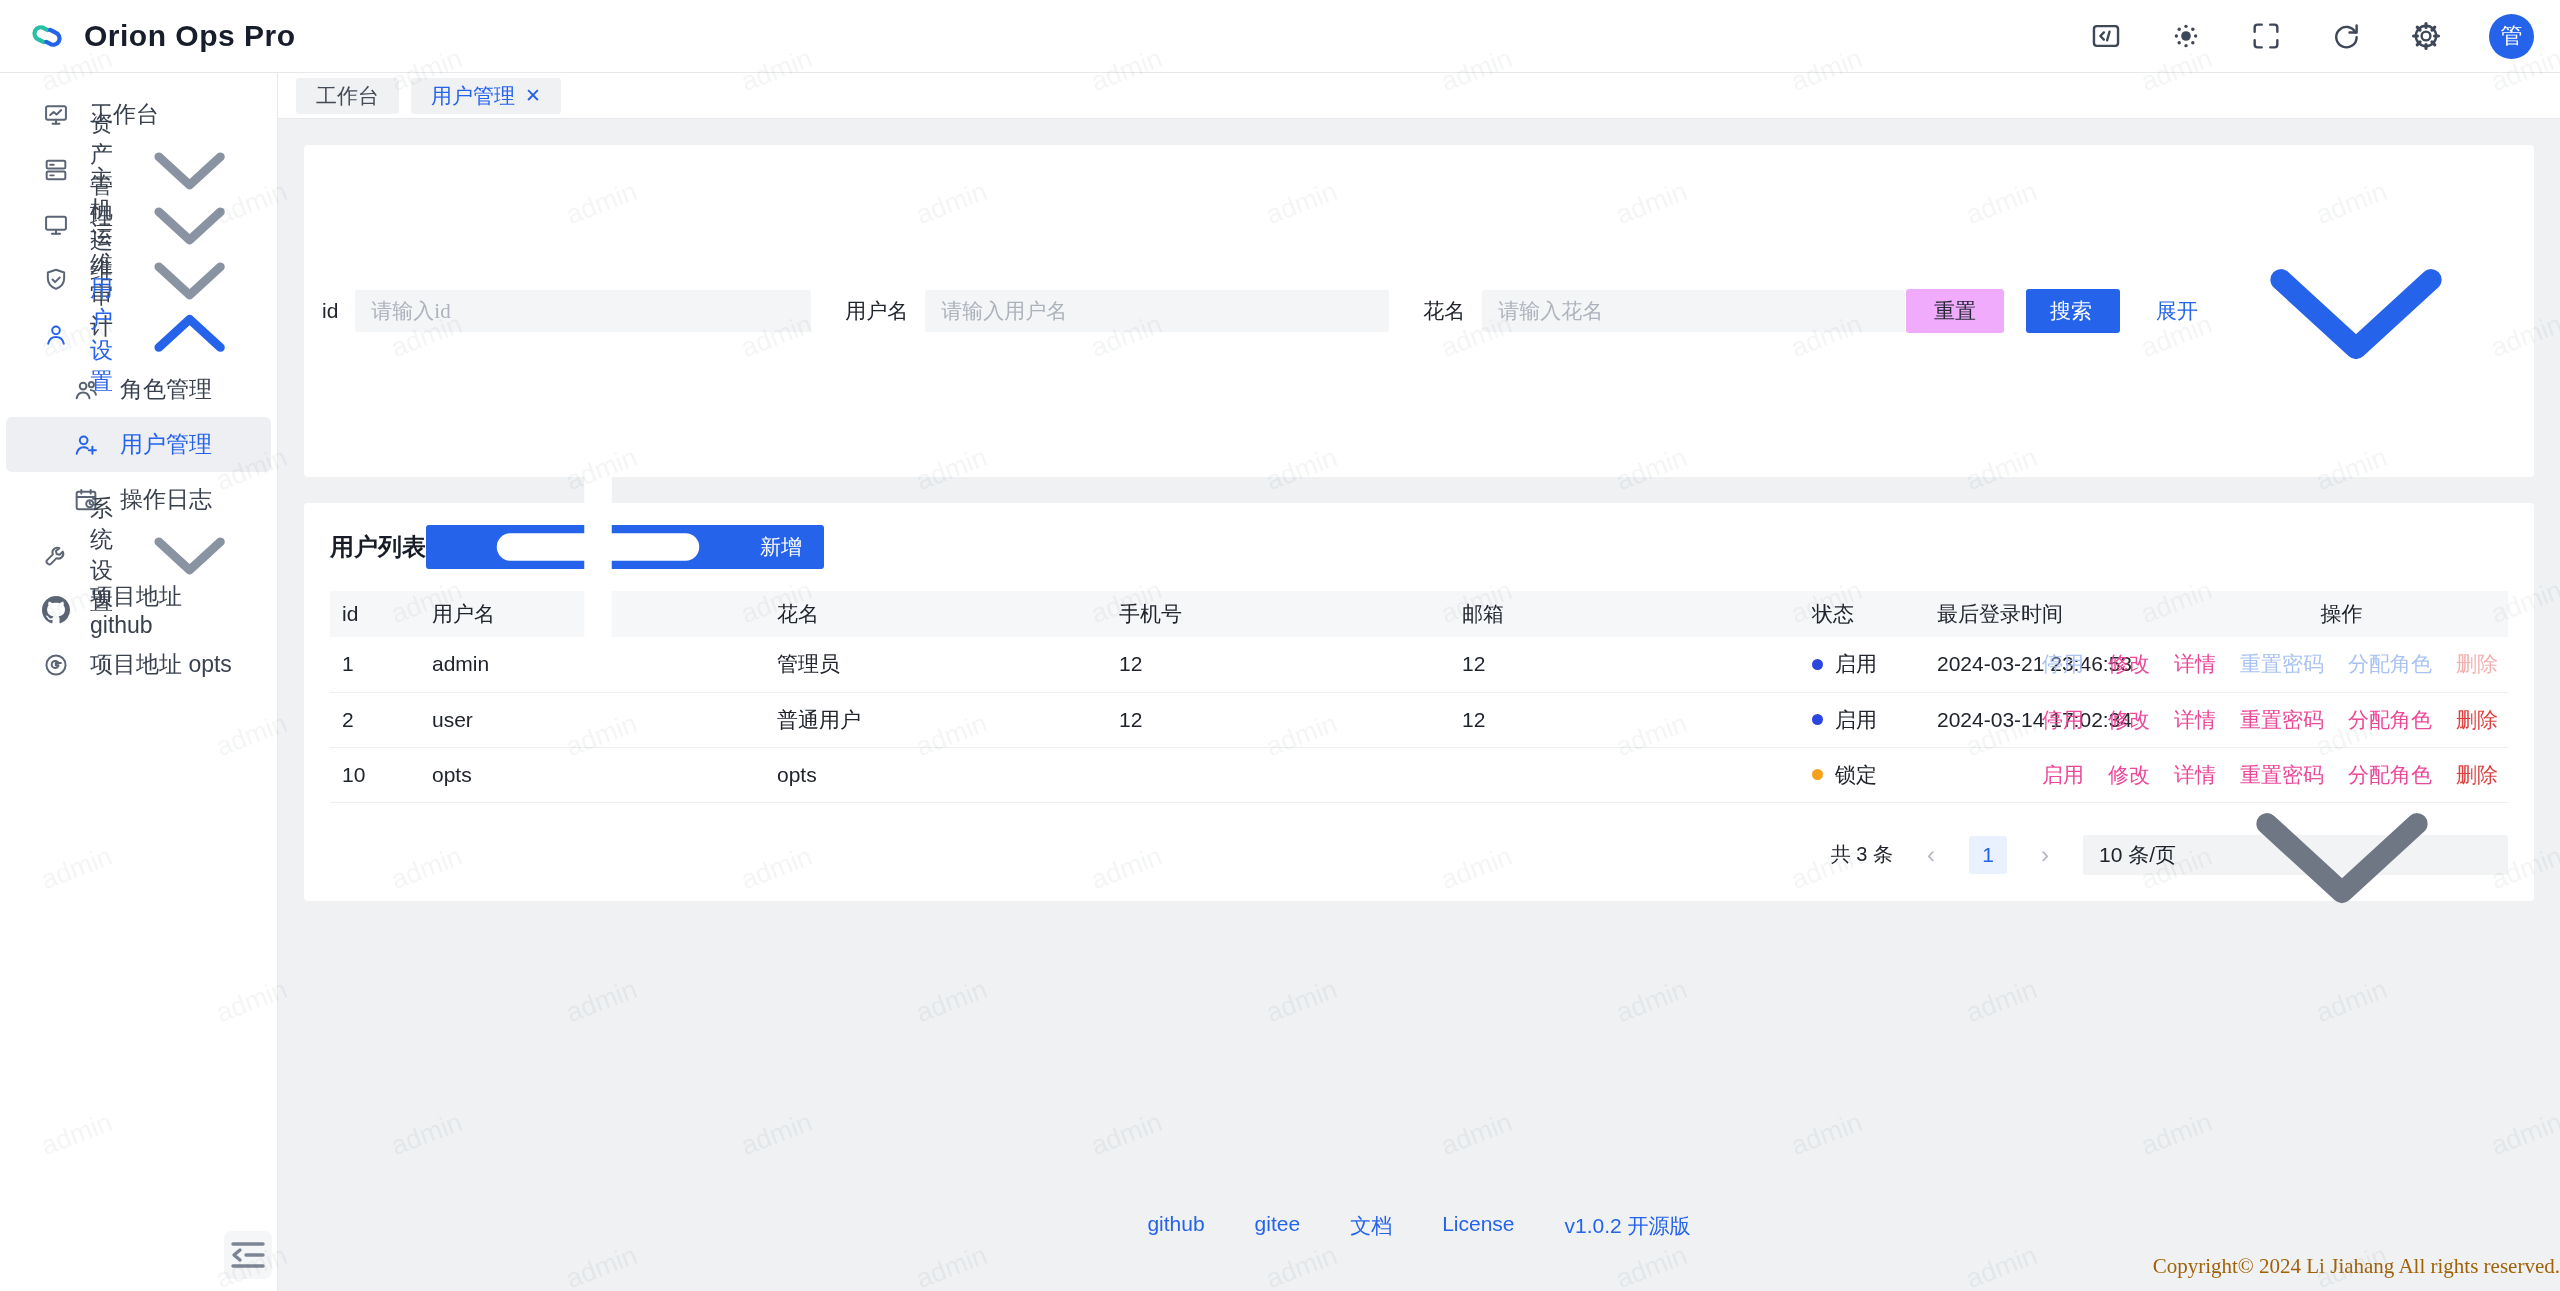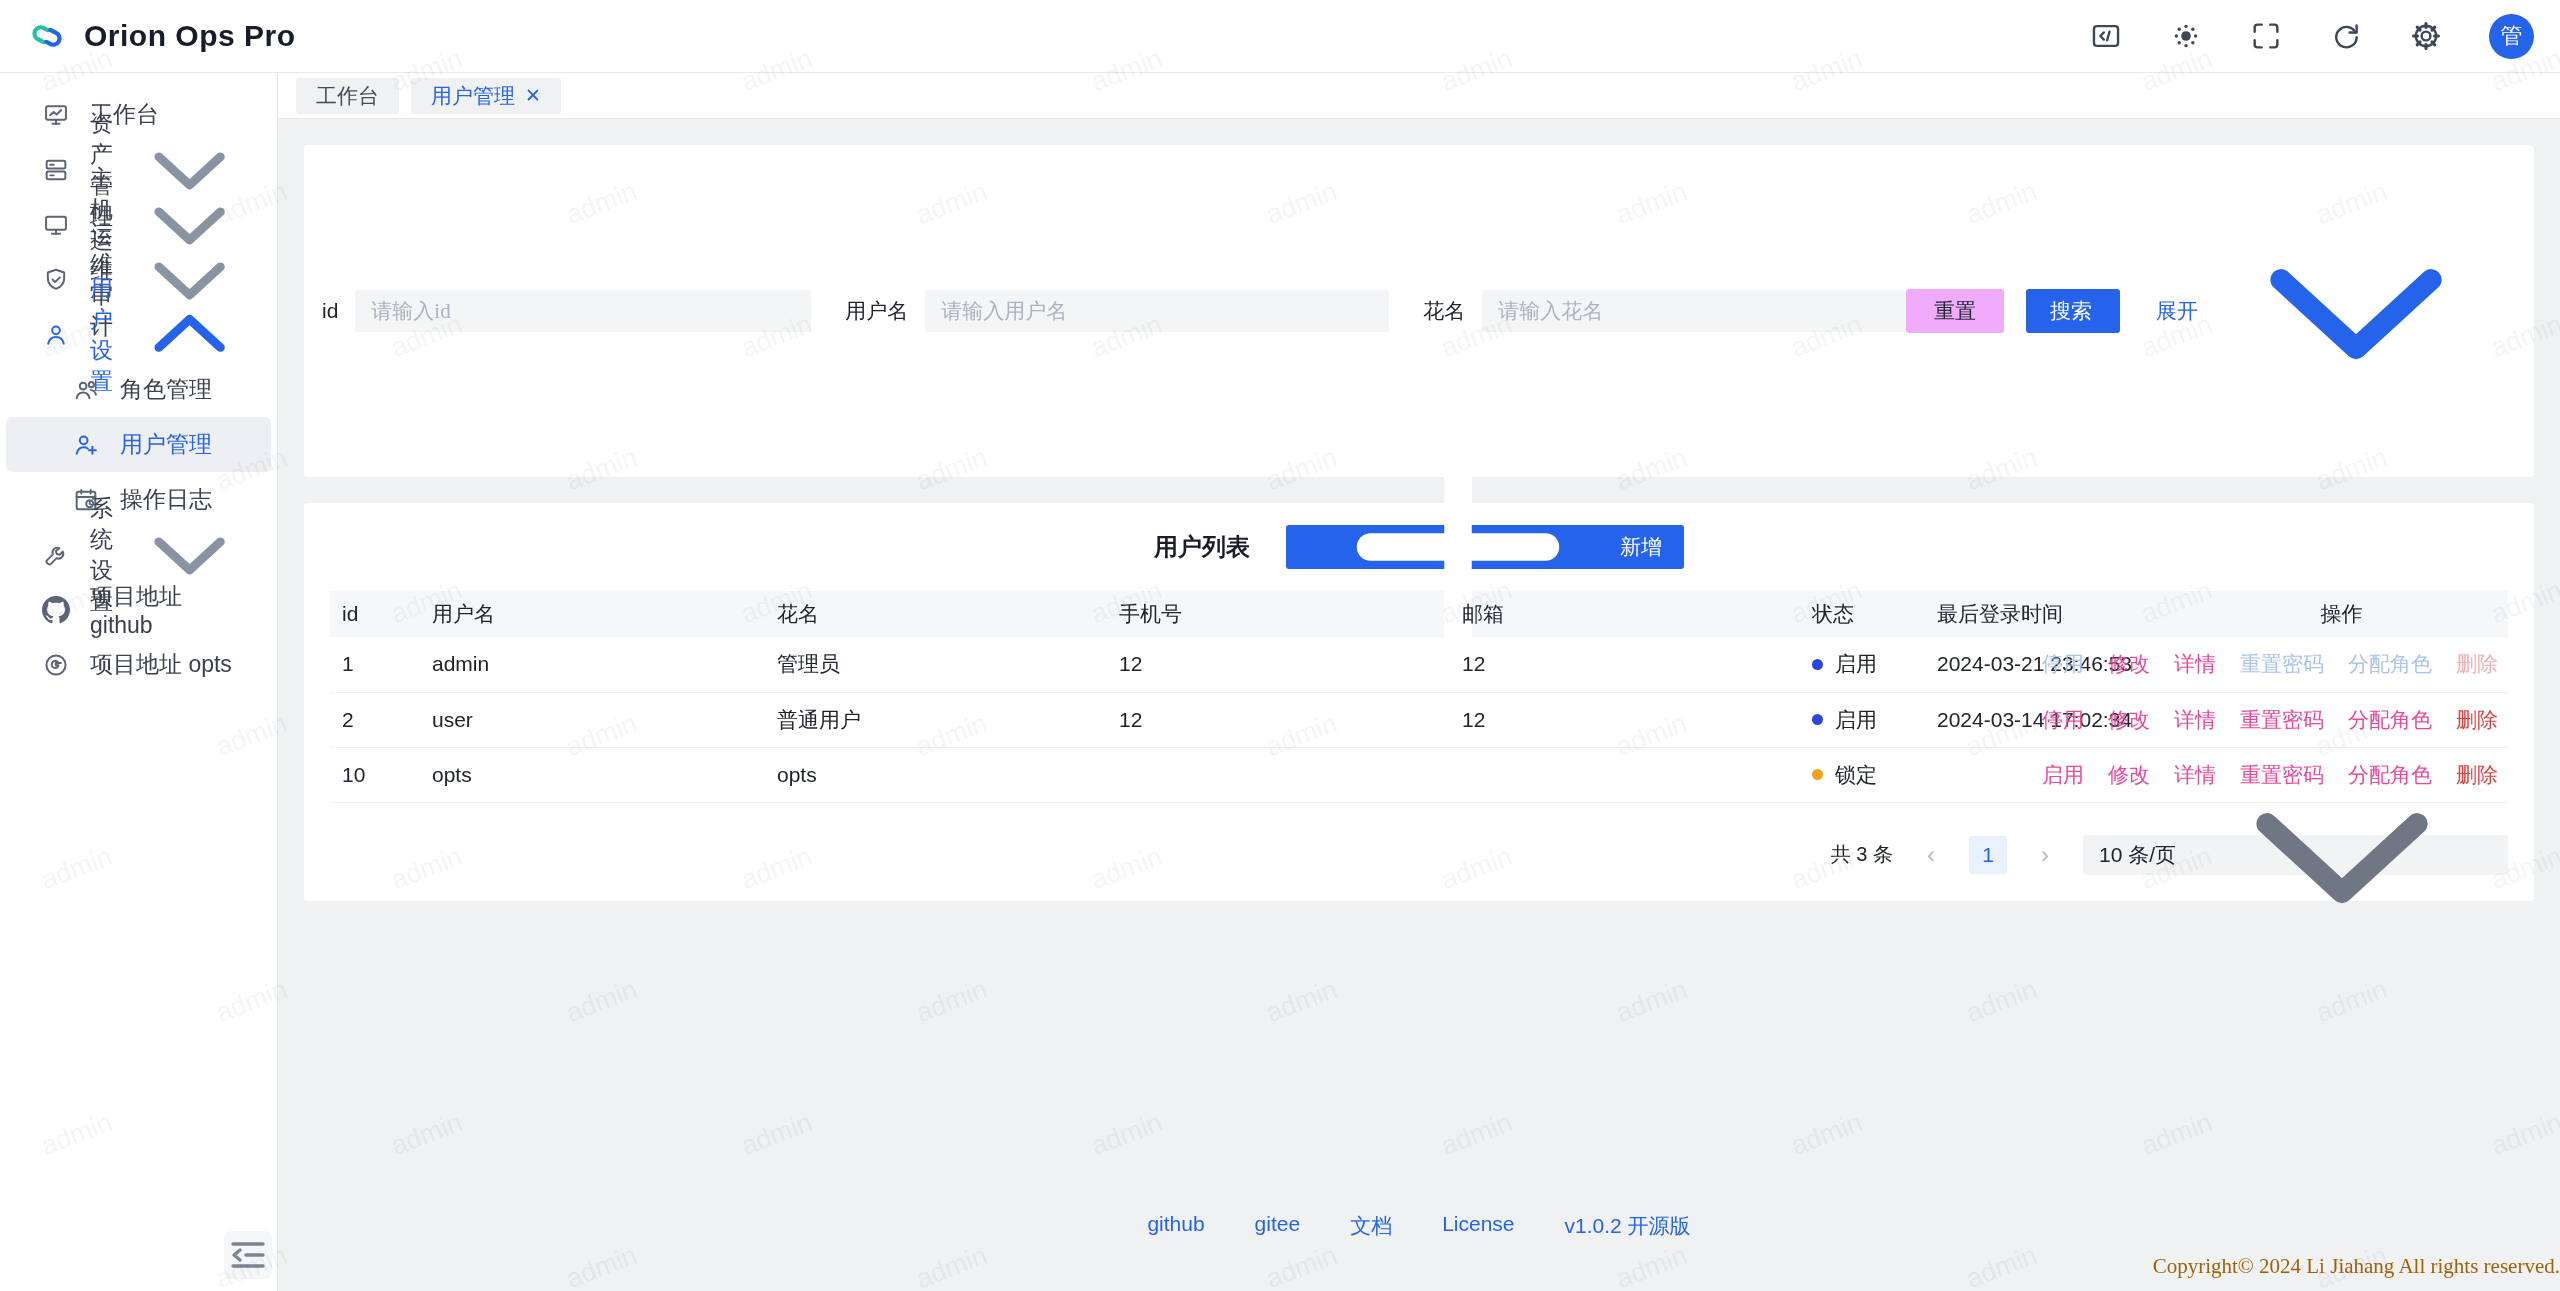--- a/index.html
+++ b/index.html
@@ -44,21 +44,21 @@
   .f-input::placeholder { color:#adb2bc; }
   .f-gap { width:34px; flex:none; }
   .btns { margin-left:auto; display:flex; align-items:center; gap:22px; }
   .btn { height:44px; border:none; border-radius:3px; font-size:21px; padding:0 28px; cursor:pointer; font-family:"Liberation Sans", sans-serif; }
   .btn.plain { background:#f0abfc; color:#242a34; }
   .btn.primary { background:#2563eb; color:#fff;padding-left:24px; }
   .link-expand { display:flex; align-items:center; gap:8px; color:#2563eb; font-size:21px; cursor:pointer; margin-left:14px; margin-right:10px; }
   .link-expand svg { width:18px; height:18px; }
 
   .table-card { margin:26px; background:#fff; border-radius:4px; padding:22px 26px 26px 26px; }
-  .card-head { display:flex; align-items:center; justify-content:center;gap:36px; }
+  .card-head { display:flex; align-items:center; justify-content:flex-start; }
   .card-title { font-size:24px; font-weight:700; color:#171c26; }
   .add-btn { height:44px; background:#2563eb; border:none; border-radius:3px; color:#fff; font-size:21px; padding:0 22px; display:flex; align-items:center; gap:12px; cursor:pointer; font-family:"Liberation Sans", sans-serif; }
   .add-btn svg { width:20px; height:20px; }
 
   table.grid { width:100%; border-collapse:collapse; table-layout:fixed; margin-top:22px; }
   .grid th { height:46px; background:#f6f7f9; font-weight:400; font-size:21px; color:#20242c; text-align:left; padding:0 10px 0 12px; }
   .grid th.c-ops { text-align:center; }
   .grid td { height:55px; border-bottom:1px solid #edeff2; font-size:21px; color:#20242c; padding:0 10px 0 12px; }
   .status-cell { display:flex; align-items:center; gap:12px; }
   .dot { width:11px; height:11px; border-radius:50%; flex:none; }

